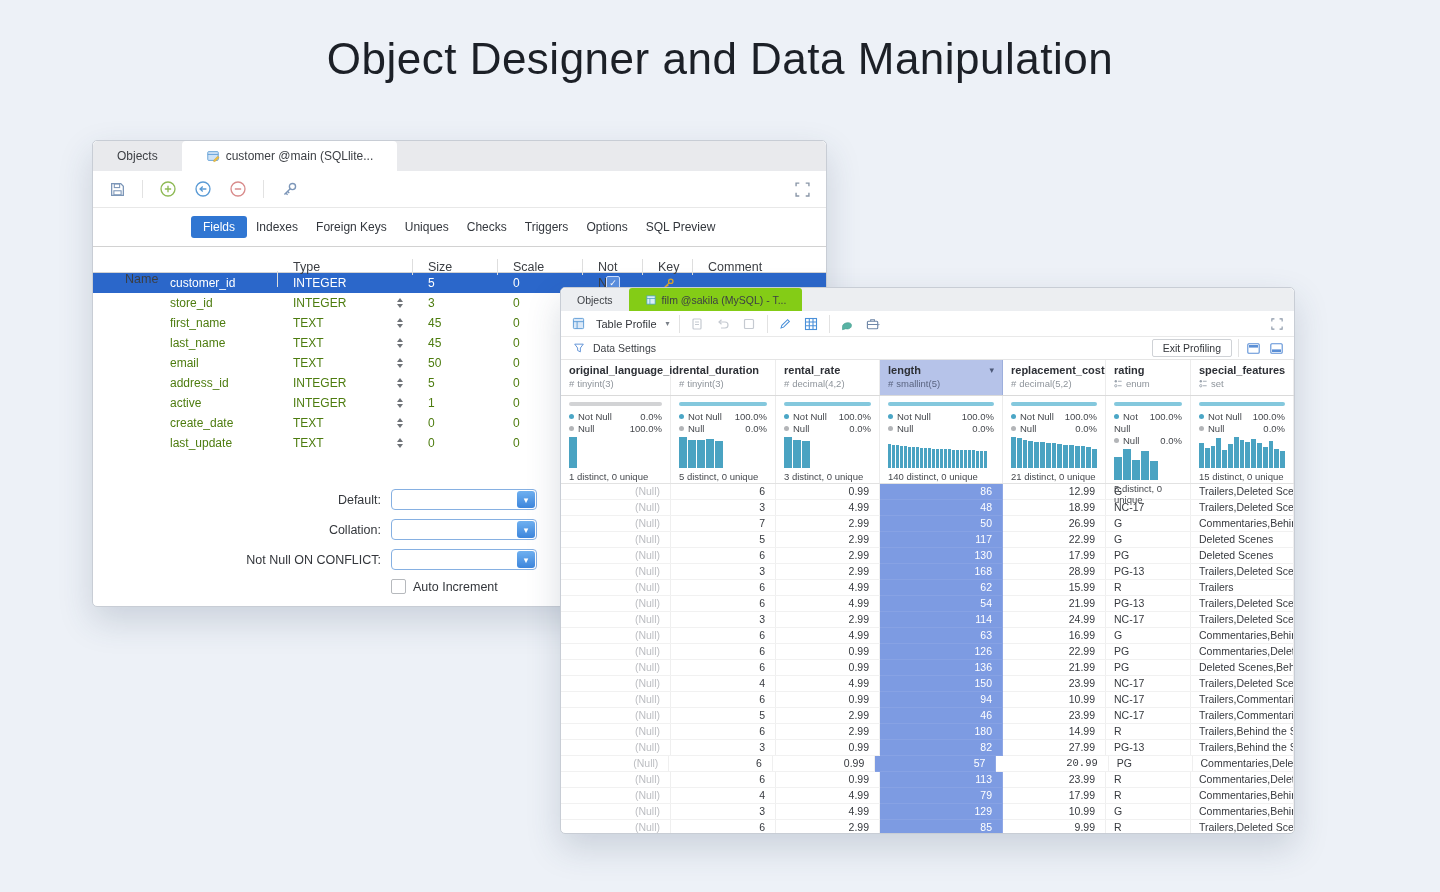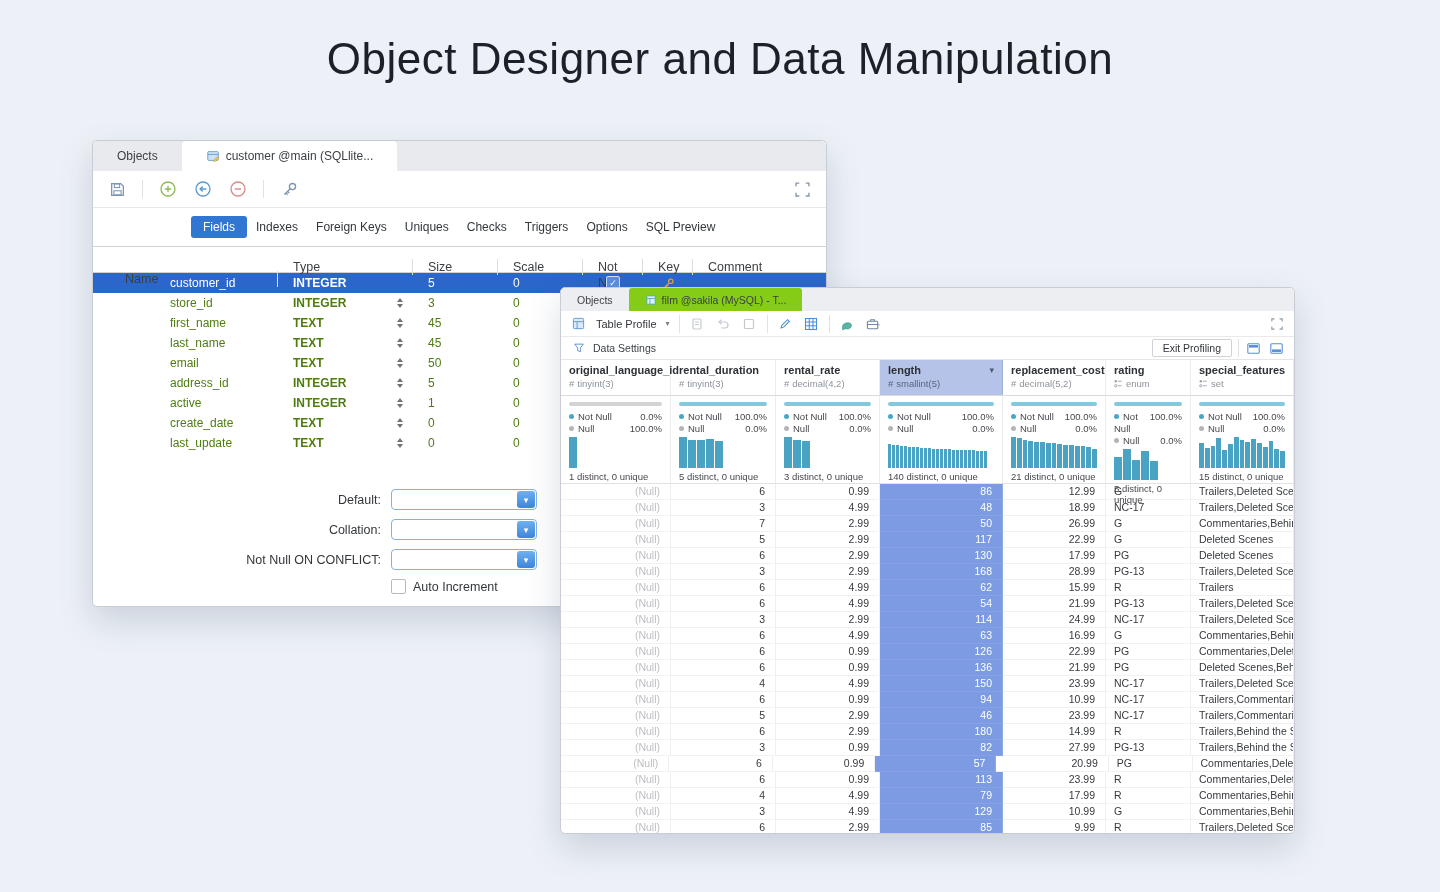--- a/index.html
+++ b/index.html
@@ -23,21 +23,21 @@
   .subtab{padding:4px 9px;border-radius:3px;}
   .subtab.active{background:#3076d2;color:#fff;padding:4px 12px;}
   .dgrid-head,.drow{display:grid;grid-template-columns:185px 135px 85px 85px 60px 50px auto;align-items:center;}
   .dgrid-head{height:25px;border-top:1px solid #d2d2d2;border-bottom:1px solid #d2d2d2;
     font-size:12.5px;color:#3b3e43;}
   .dgrid-head>div{padding-left:15px;height:16px;line-height:16px;border-right:1px solid #dedede;}
   .dgrid-head>div:first-child{padding-left:32px;margin-top:24px;}
   .dgrid-head>div:last-child{border-right:none;}
   .drow{height:20px;font-size:12px;color:#4d7c0f;}
   .drow .cname{padding-left:32px;margin-left:45px;}
-  .drow .ctype{padding-left:15px;display:flex;align-items:center;font-weight:bold;}
+  .drow .ctype{padding-left:15px;display:flex;align-items:center;}
   .drow .cnum{padding-left:15px;}
   .drow .cflag{display:flex;justify-content:center;}
   .drow.sel{background:#2b67ca;color:#fff;}
   .spin{display:inline-flex;flex-direction:column;gap:2px;margin-left:auto;margin-right:10px;}
   .spin i{display:block;width:0;height:0;border-left:3.5px solid transparent;border-right:3.5px solid transparent;}
   .spin .up{border-bottom:4px solid #6e7277;}
   .spin .dn{border-top:4px solid #6e7277;}
   .drow.sel .spin{visibility:hidden;}
   .chk{width:12px;height:12px;border-radius:2px;background:#5b8fe0;border:1px solid #cfe0ff;
     color:#fff;font-size:9px;line-height:12px;text-align:center;}
@@ -833,21 +833,21 @@
         <div class="ar selcell" style="width: 123px;">82</div>
         <div class="ar" style="width: 103px;">27.99</div>
         <div class="al" style="width: 85px;">PG-13</div>
         <div class="al" style="width: 103px;">Trailers,Behind the Scen</div>
       </div>
       <div class="grow">
         <div class="ar nullv" style="width: 110px;">(Null)</div>
         <div class="ar" style="width: 105px;">6</div>
         <div class="ar" style="width: 104px;">0.99</div>
         <div class="ar selcell" style="width: 123px;">57</div>
-        <div class="ar" style="width: 114px;">20.99</div>
+        <div class="ar" style="width: 114px; font-family: Liberation Mono, monospace;">20.99</div>
         <div class="al" style="width: 85px;">PG</div>
         <div class="al" style="width: 103px;">Commentaries,Deleted S</div>
       </div>
       <div class="grow">
         <div class="ar nullv" style="width: 110px;">(Null)</div>
         <div class="ar" style="width: 105px;">6</div>
         <div class="ar" style="width: 104px;">0.99</div>
         <div class="ar selcell" style="width: 123px;">113</div>
         <div class="ar" style="width: 103px;">23.99</div>
         <div class="al" style="width: 85px;">R</div>

